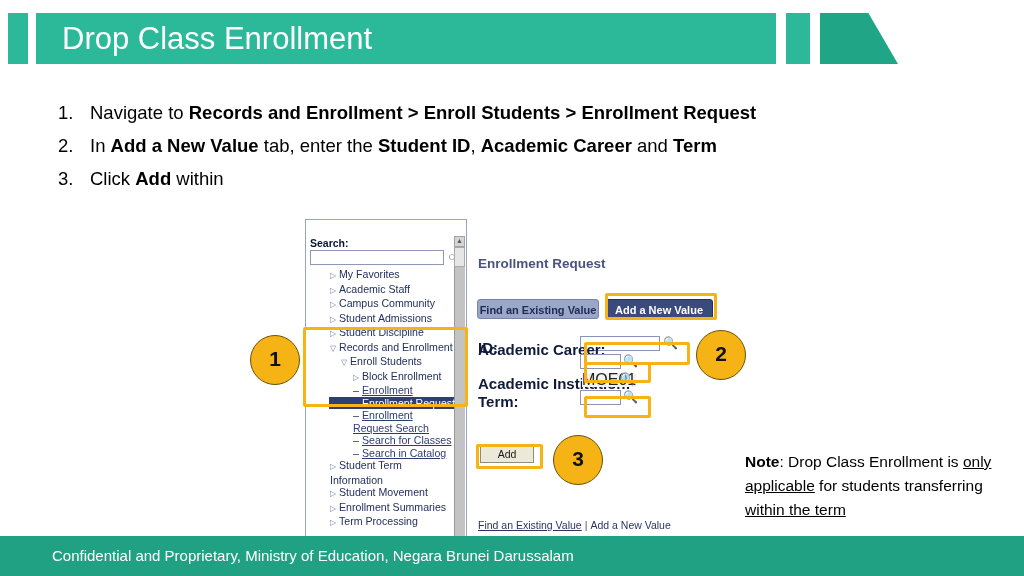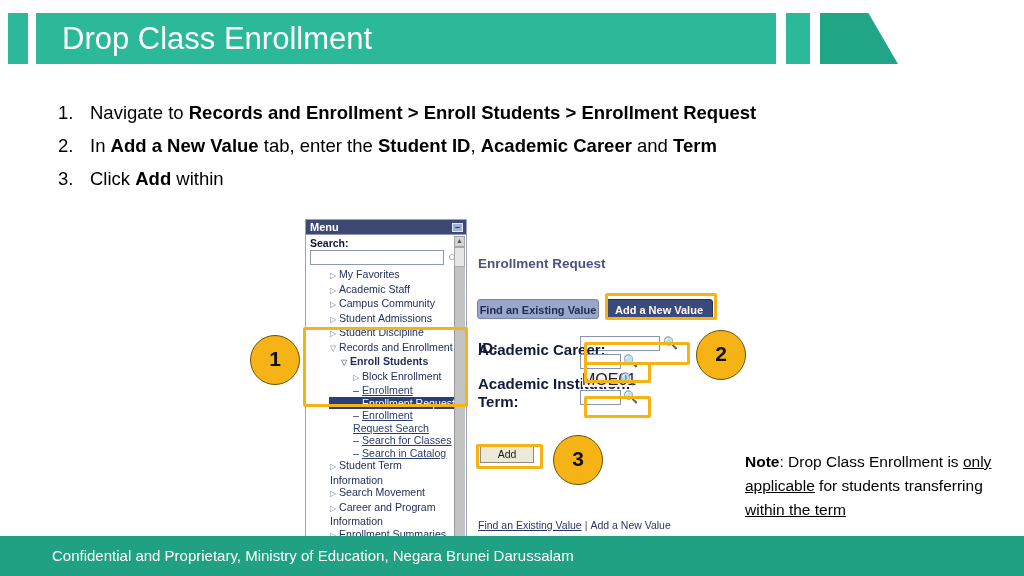--- a/index.html
+++ b/index.html
@@ -187,21 +187,21 @@
     width: 9px;
     color: #7b86ab;
     font-size: 8px;
   }
   .mi .dash {
     display: inline-block;
     width: 9px;
     color: #22305d;
   }
   .lvl0 { padding-left: 1px; }
-  .lvl1 { padding-left: 12px; font-weight: bold; }
+  .lvl1 { padding-left: 12px; }
   .lvl2 { padding-left: 24px; }
   .mi.link span.lbl { text-decoration: underline; color: #2d3c70; }
   .mi.selected {
     background: #2d3f77;
   }
   .mi.selected span.lbl,
   .mi.selected .dash { color: #ffffff; }
   .mi.wrap { white-space: normal; }
 
   
@@ -375,24 +375,20 @@
     </div>
     <div class="instr-row">
       <div class="instr-num">3.</div>
       <div class="instr-text"><span>Click </span><b>Add</b><span> within</span></div>
     </div>
   </div>
 
 <div id="app-shot">
 
   <div id="menu-panel">
-    <div id="menu-header">
-      <div id="menu-header-title">Menu</div>
-      <div id="menu-minimize">–</div>
-    </div>
     <div id="menu-search-label">Search:</div>
     <div id="menu-search-input"></div>
     <div id="menu-search-glyph">○</div>
     <div id="menu-scroll-track"></div>
     <div id="menu-scroll-up">▲</div>
     <div id="menu-scroll-thumb"></div>
     <div id="menu-tree">
         <div class="mi lvl0"><span class="arrow">▷</span><span class="lbl">My Favorites</span></div>
         <div class="mi lvl0"><span class="arrow">▷</span><span class="lbl">Academic Staff</span></div>
         <div class="mi lvl0"><span class="arrow">▷</span><span class="lbl">Campus Community</span></div>
@@ -400,22 +396,21 @@
         <div class="mi lvl0"><span class="arrow">▷</span><span class="lbl">Student Discipline</span></div>
         <div class="mi lvl0"><span class="arrow">▽</span><span class="lbl">Records and Enrollment</span></div>
         <div class="mi lvl1"><span class="arrow">▽</span><span class="lbl">Enroll Students</span></div>
         <div class="mi lvl2"><span class="arrow">▷</span><span class="lbl">Block Enrollment</span></div>
         <div class="mi lvl2 link"><span class="dash">–</span><span class="lbl">Enrollment</span></div>
         <div class="mi lvl2 selected"><span class="dash">–</span><span class="lbl">Enrollment Request</span></div>
         <div class="mi lvl2 link wrap"><span class="dash">–</span><span class="lbl">Enrollment Request Search</span></div>
         <div class="mi lvl2 link"><span class="dash">–</span><span class="lbl">Search for Classes</span></div>
         <div class="mi lvl2 link"><span class="dash">–</span><span class="lbl">Search in Catalog</span></div>
         <div class="mi lvl0 wrap"><span class="arrow">▷</span><span class="lbl">Student Term Information</span></div>
-        <div class="mi lvl0"><span class="arrow">▷</span><span class="lbl">Search Movement</span></div>
-        <div class="mi lvl0 wrap"><span class="arrow">▷</span><span class="lbl">Career and Program Information</span></div>
+        <div class="mi lvl0"><span class="arrow">▷</span><span class="lbl">Student Movement</span></div>
         <div class="mi lvl0"><span class="arrow">▷</span><span class="lbl">Enrollment Summaries</span></div>
         <div class="mi lvl0"><span class="arrow">▷</span><span class="lbl">Term Processing</span></div>
       </div>
   </div>
 
   <div id="content-panel">
     <div id="content-title">Enrollment Request</div>
 
     <div class="tab" id="tab-find">
       <span>Find an Existing Value</span>

